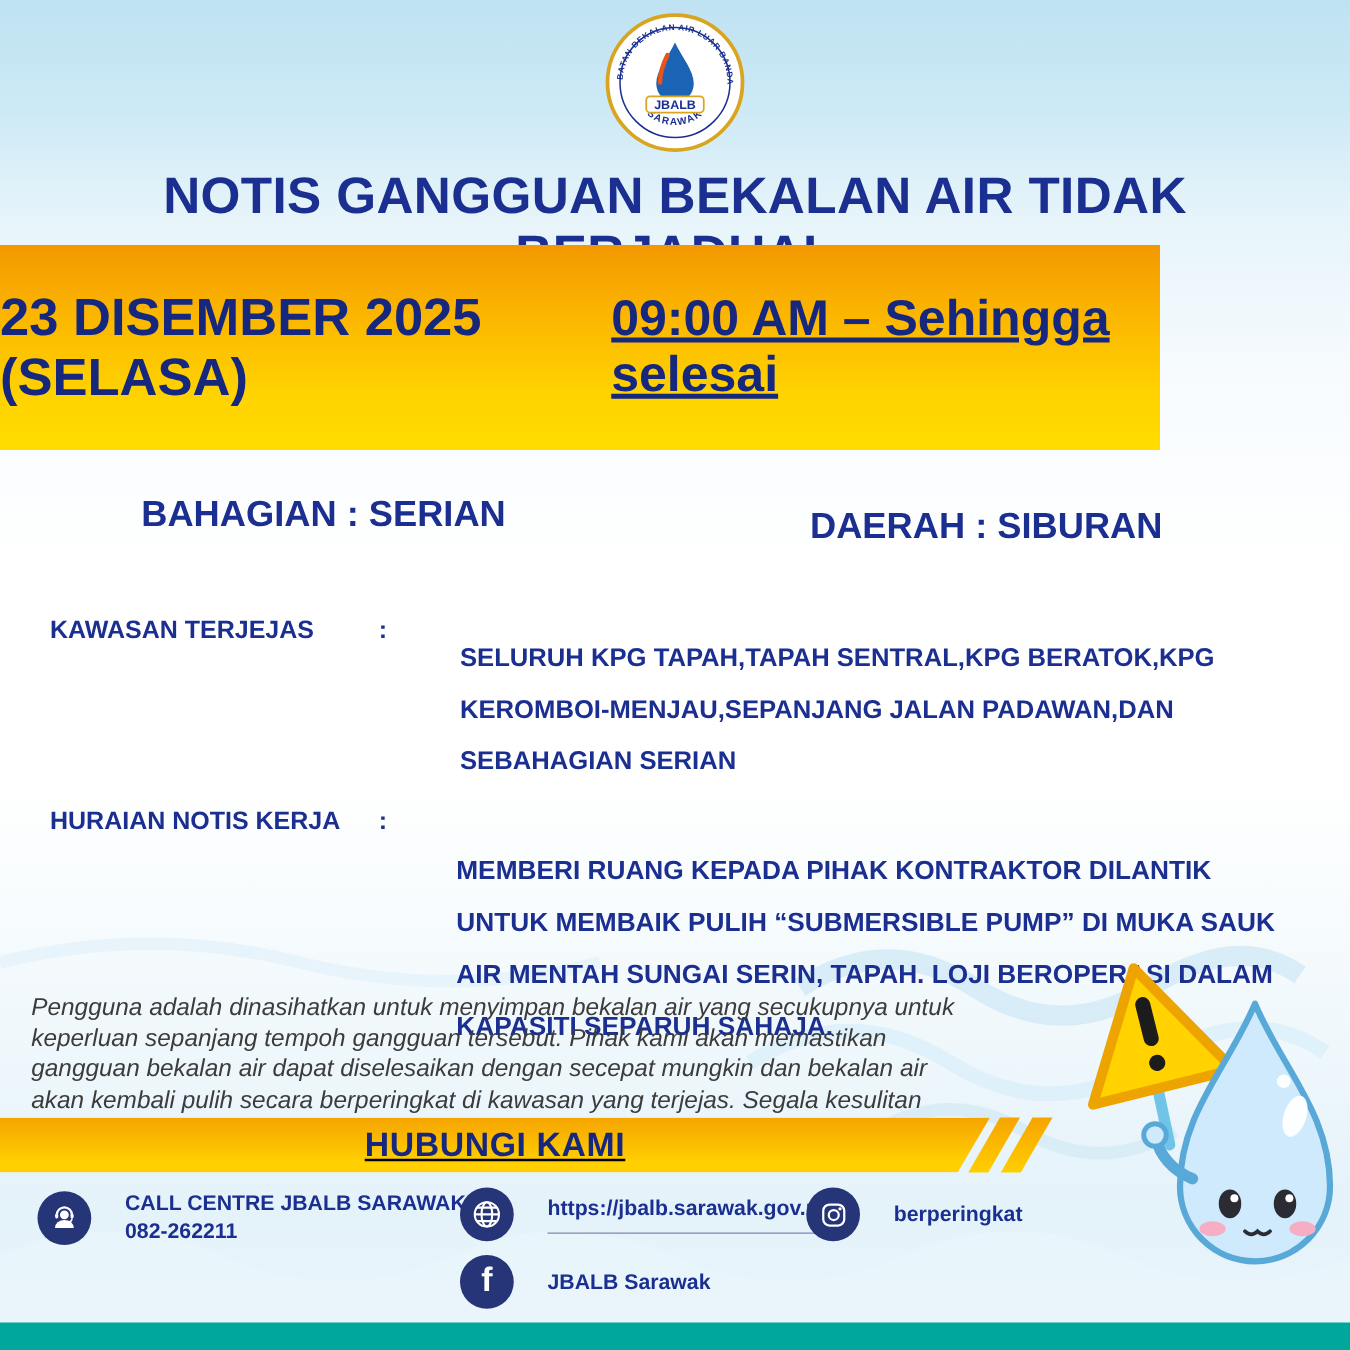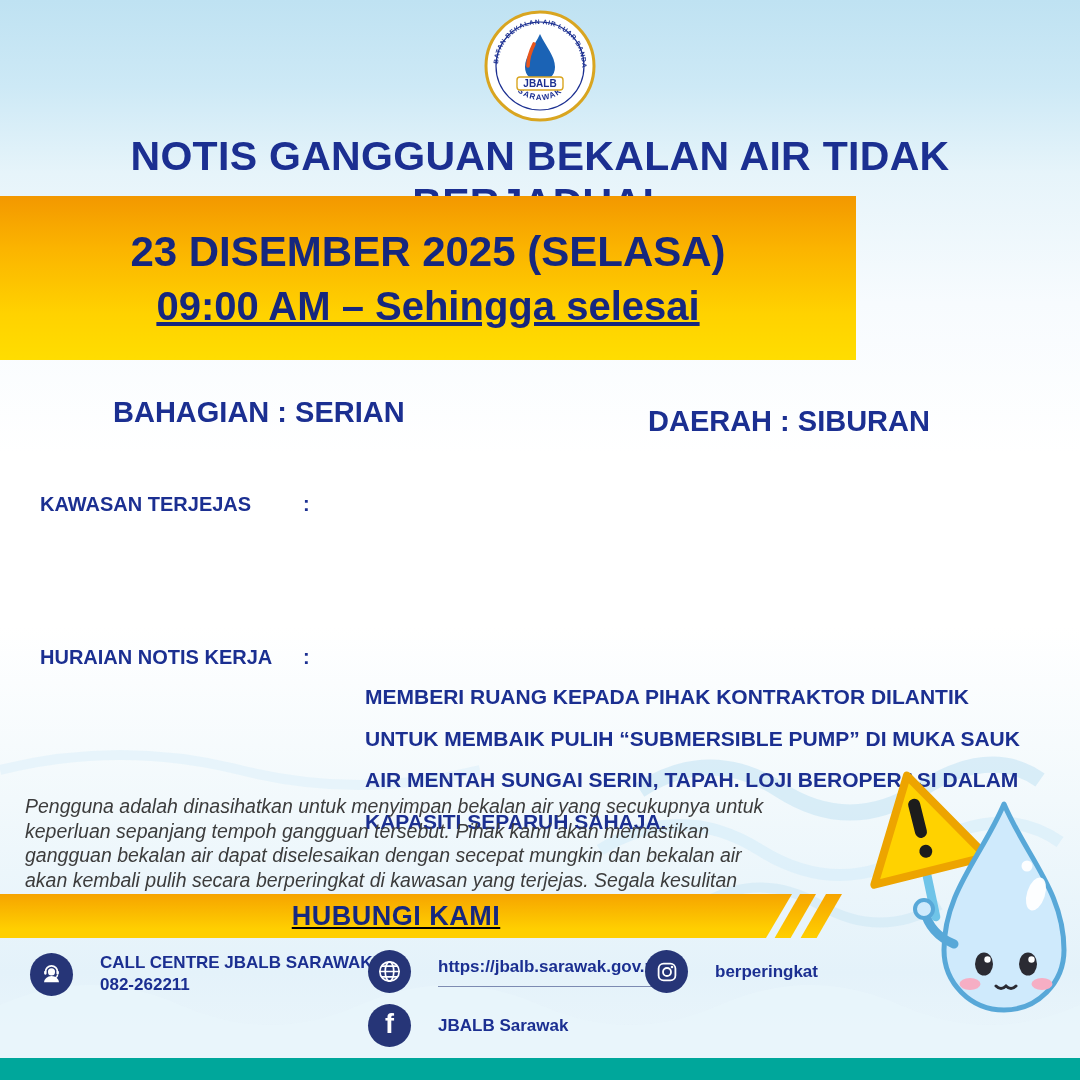--- a/index.html
+++ b/index.html
@@ -15,23 +15,23 @@
   .layer { position:absolute; z-index:2; }
 
   .logo { top:10px; left:484px; }
 
   .title {
     top:133px; left:0; width:1080px; text-align:center;
     font-size:41px; font-weight:700; color:#1b2f91; letter-spacing:0.3px;
   }
 
   .schedule-banner {
-    top:196px; left:0; width:856px; height:164px;
+    top:196px; left:0; width:928px; height:164px;
     background:linear-gradient(180deg,#f39800 0%, #fbb400 32%, #ffd200 72%, #ffdd00 100%);
-    display:flex; flex-direction:column; justify-content:center; align-items:center; gap:8px;
+    display:flex; flex-direction:row; justify-content:center; align-items:center; gap:8px;
   }
   .schedule-date { font-size:42px; font-weight:700; color:#16277e; }
   .schedule-time { font-size:40px; font-weight:700; color:#16277e;text-decoration:underline; }
 
   .bahagian { top:396px; left:113px; font-size:29px; font-weight:700; color:#1b2f91; }
   .daerah   { top:405px; left:648px; font-size:29px; font-weight:700; color:#1b2f91; }
 
   .row-label { font-size:20px; font-weight:700; color:#1b2f91; }
   .kawasan-label { top:493px; left:40px; }
   .kawasan-colon { top:493px; left:303px; }
@@ -119,20 +119,21 @@
   <div class="layer schedule-banner">
     <div class="schedule-date">23 DISEMBER 2025 (SELASA)</div>
     <div class="schedule-time">09:00 AM – Sehingga selesai</div>
   </div>
 
   <div class="layer bahagian">BAHAGIAN : SERIAN</div>
   <div class="layer daerah">DAERAH : SIBURAN</div>
 
   <div class="layer row-label kawasan-label">KAWASAN TERJEJAS</div>
   <div class="layer row-label kawasan-colon">:</div>
+  <div class="layer kawasan-text">SELURUH KPG TAPAH,TAPAH SENTRAL,KPG BERATOK,KPG KEROMBOI-MENJAU,SEPANJANG JALAN PADAWAN,DAN SEBAHAGIAN SERIAN</div>
 
   <div class="layer row-label huraian-label">HURAIAN NOTIS KERJA</div>
   <div class="layer row-label huraian-colon">:</div>
   <div class="layer huraian-text">MEMBERI RUANG KEPADA PIHAK KONTRAKTOR DILANTIK UNTUK MEMBAIK PULIH “SUBMERSIBLE PUMP” DI MUKA SAUK AIR MENTAH SUNGAI SERIN, TAPAH. LOJI BEROPERASI DALAM KAPASITI SEPARUH SAHAJA.</div>
 
   <p class="layer advisory">Pengguna adalah dinasihatkan untuk menyimpan bekalan air yang secukupnya untuk keperluan sepanjang tempoh gangguan tersebut. Pihak kami akan memastikan gangguan bekalan air dapat diselesaikan dengan secepat mungkin dan bekalan air akan kembali pulih secara berperingkat di kawasan yang terjejas. Segala kesulitan yang timbul akibat gangguan ini adalah sangat dikesali.</p>
 
   <div class="layer contact-banner">
     <div class="banner-main">
       <span>HUBUNGI KAMI</span>

